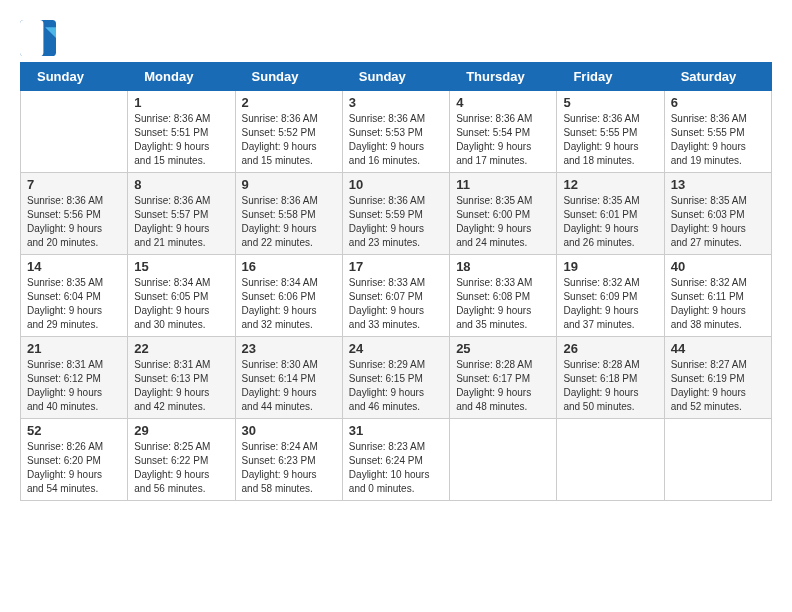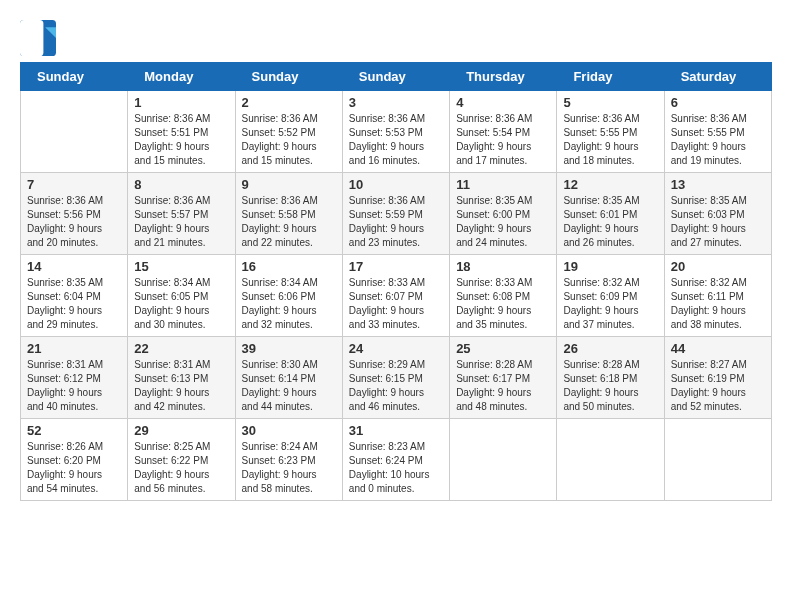--- a/index.html
+++ b/index.html
@@ -201,35 +201,35 @@
           </td>
           <td>
             <span class="day-number">18</span>
             <div class="cell-info">Sunrise: 8:33 AM<br>Sunset: 6:08 PM<br>Daylight: 9 hours and 35 minutes.</div>
           </td>
           <td>
             <span class="day-number">19</span>
             <div class="cell-info">Sunrise: 8:32 AM<br>Sunset: 6:09 PM<br>Daylight: 9 hours and 37 minutes.</div>
           </td>
           <td>
-            <span class="day-number">20</span>
+            <span class="day-number">40</span>
             <div class="cell-info">Sunrise: 8:32 AM<br>Sunset: 6:11 PM<br>Daylight: 9 hours and 38 minutes.</div>
           </td>
         </tr>
         <tr>
           <td>
             <span class="day-number">21</span>
             <div class="cell-info">Sunrise: 8:31 AM<br>Sunset: 6:12 PM<br>Daylight: 9 hours and 40 minutes.</div>
           </td>
           <td>
             <span class="day-number">22</span>
             <div class="cell-info">Sunrise: 8:31 AM<br>Sunset: 6:13 PM<br>Daylight: 9 hours and 42 minutes.</div>
           </td>
           <td>
-            <span class="day-number">39</span>
+            <span class="day-number">23</span>
             <div class="cell-info">Sunrise: 8:30 AM<br>Sunset: 6:14 PM<br>Daylight: 9 hours and 44 minutes.</div>
           </td>
           <td>
             <span class="day-number">24</span>
             <div class="cell-info">Sunrise: 8:29 AM<br>Sunset: 6:15 PM<br>Daylight: 9 hours and 46 minutes.</div>
           </td>
           <td>
             <span class="day-number">25</span>
             <div class="cell-info">Sunrise: 8:28 AM<br>Sunset: 6:17 PM<br>Daylight: 9 hours and 48 minutes.</div>
           </td>

